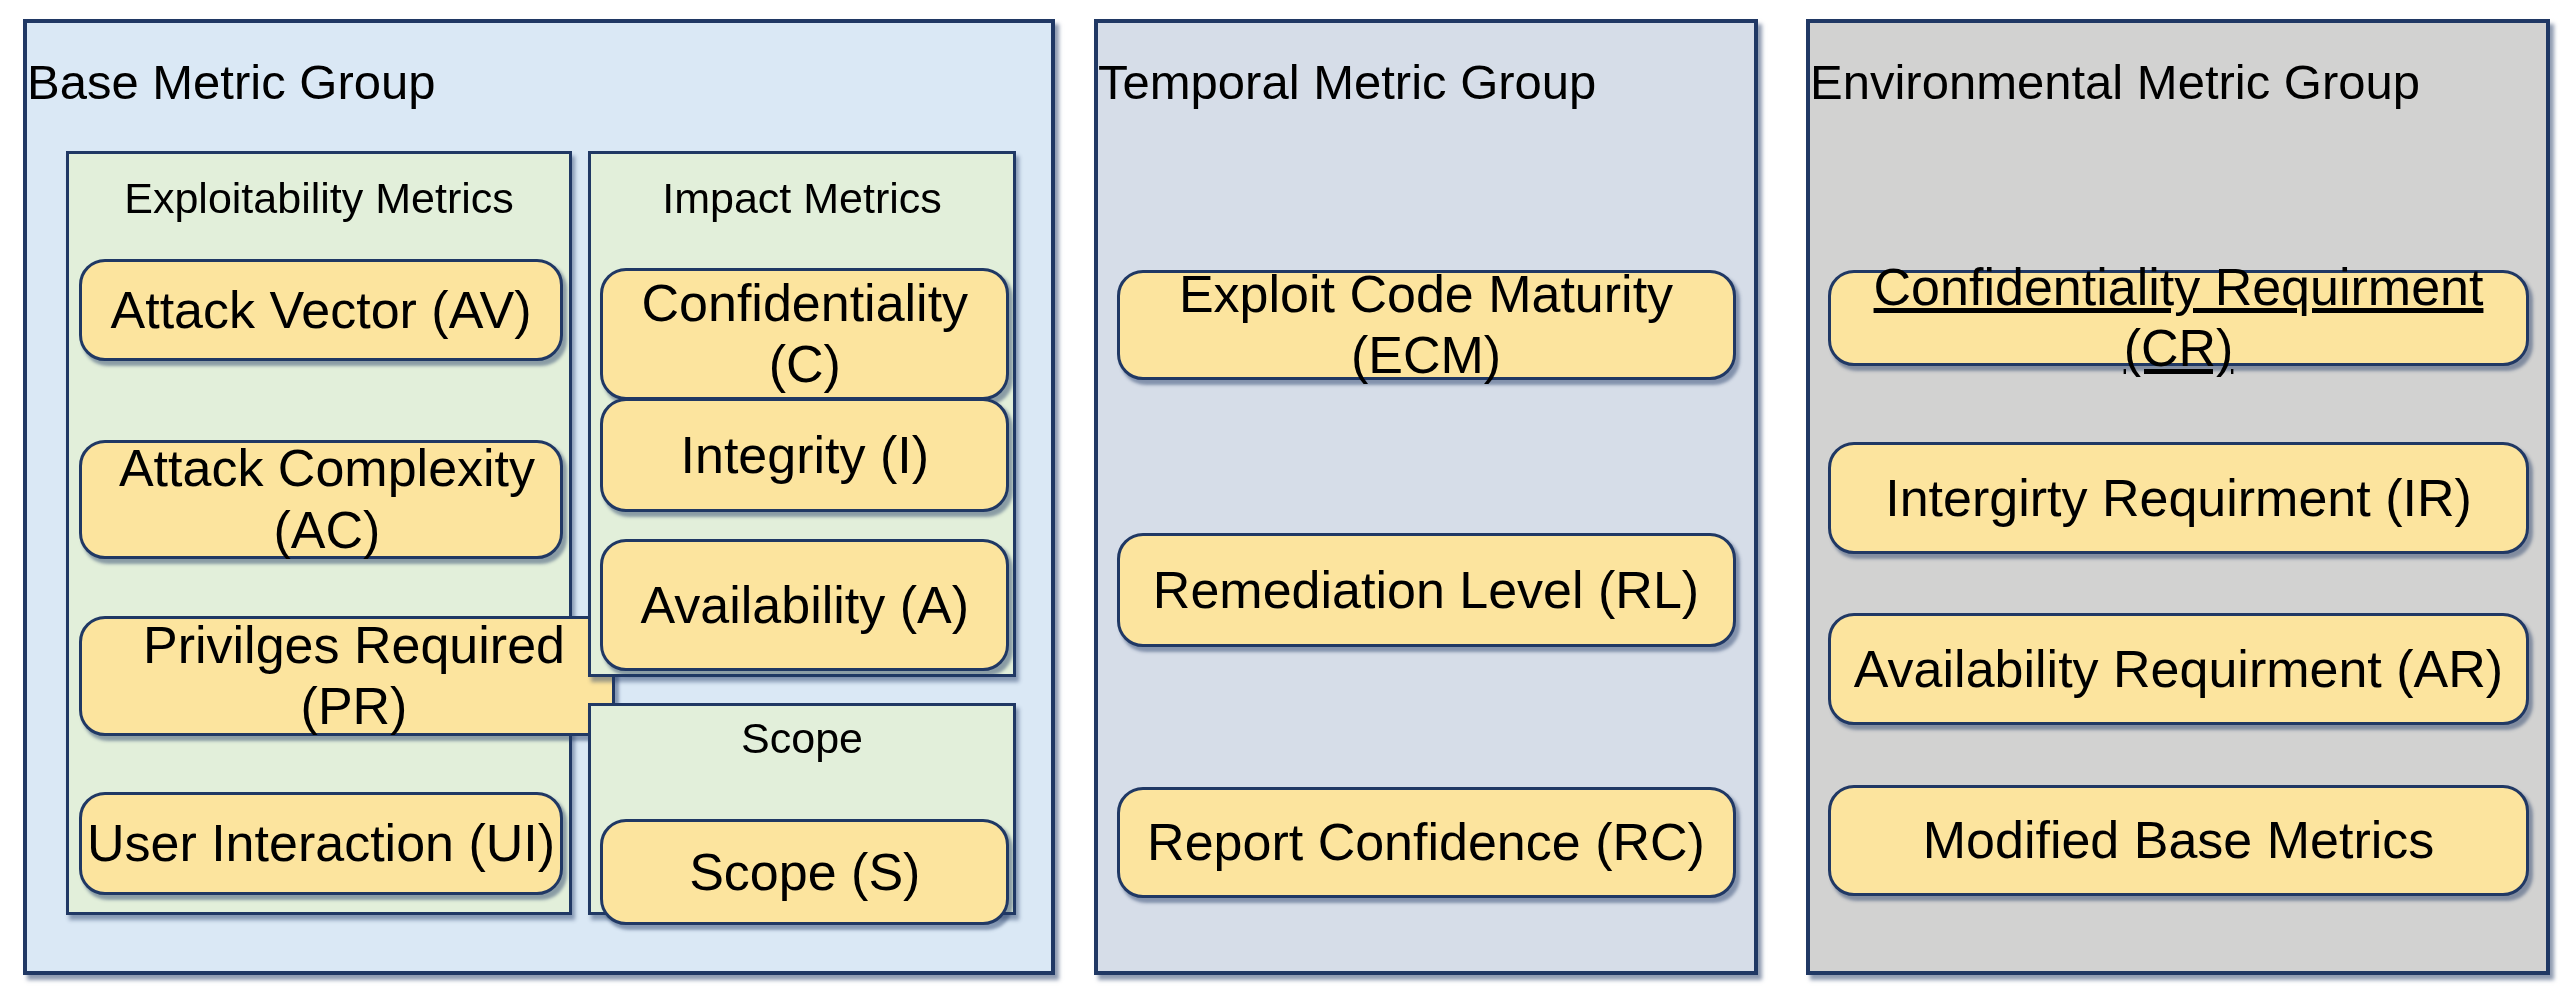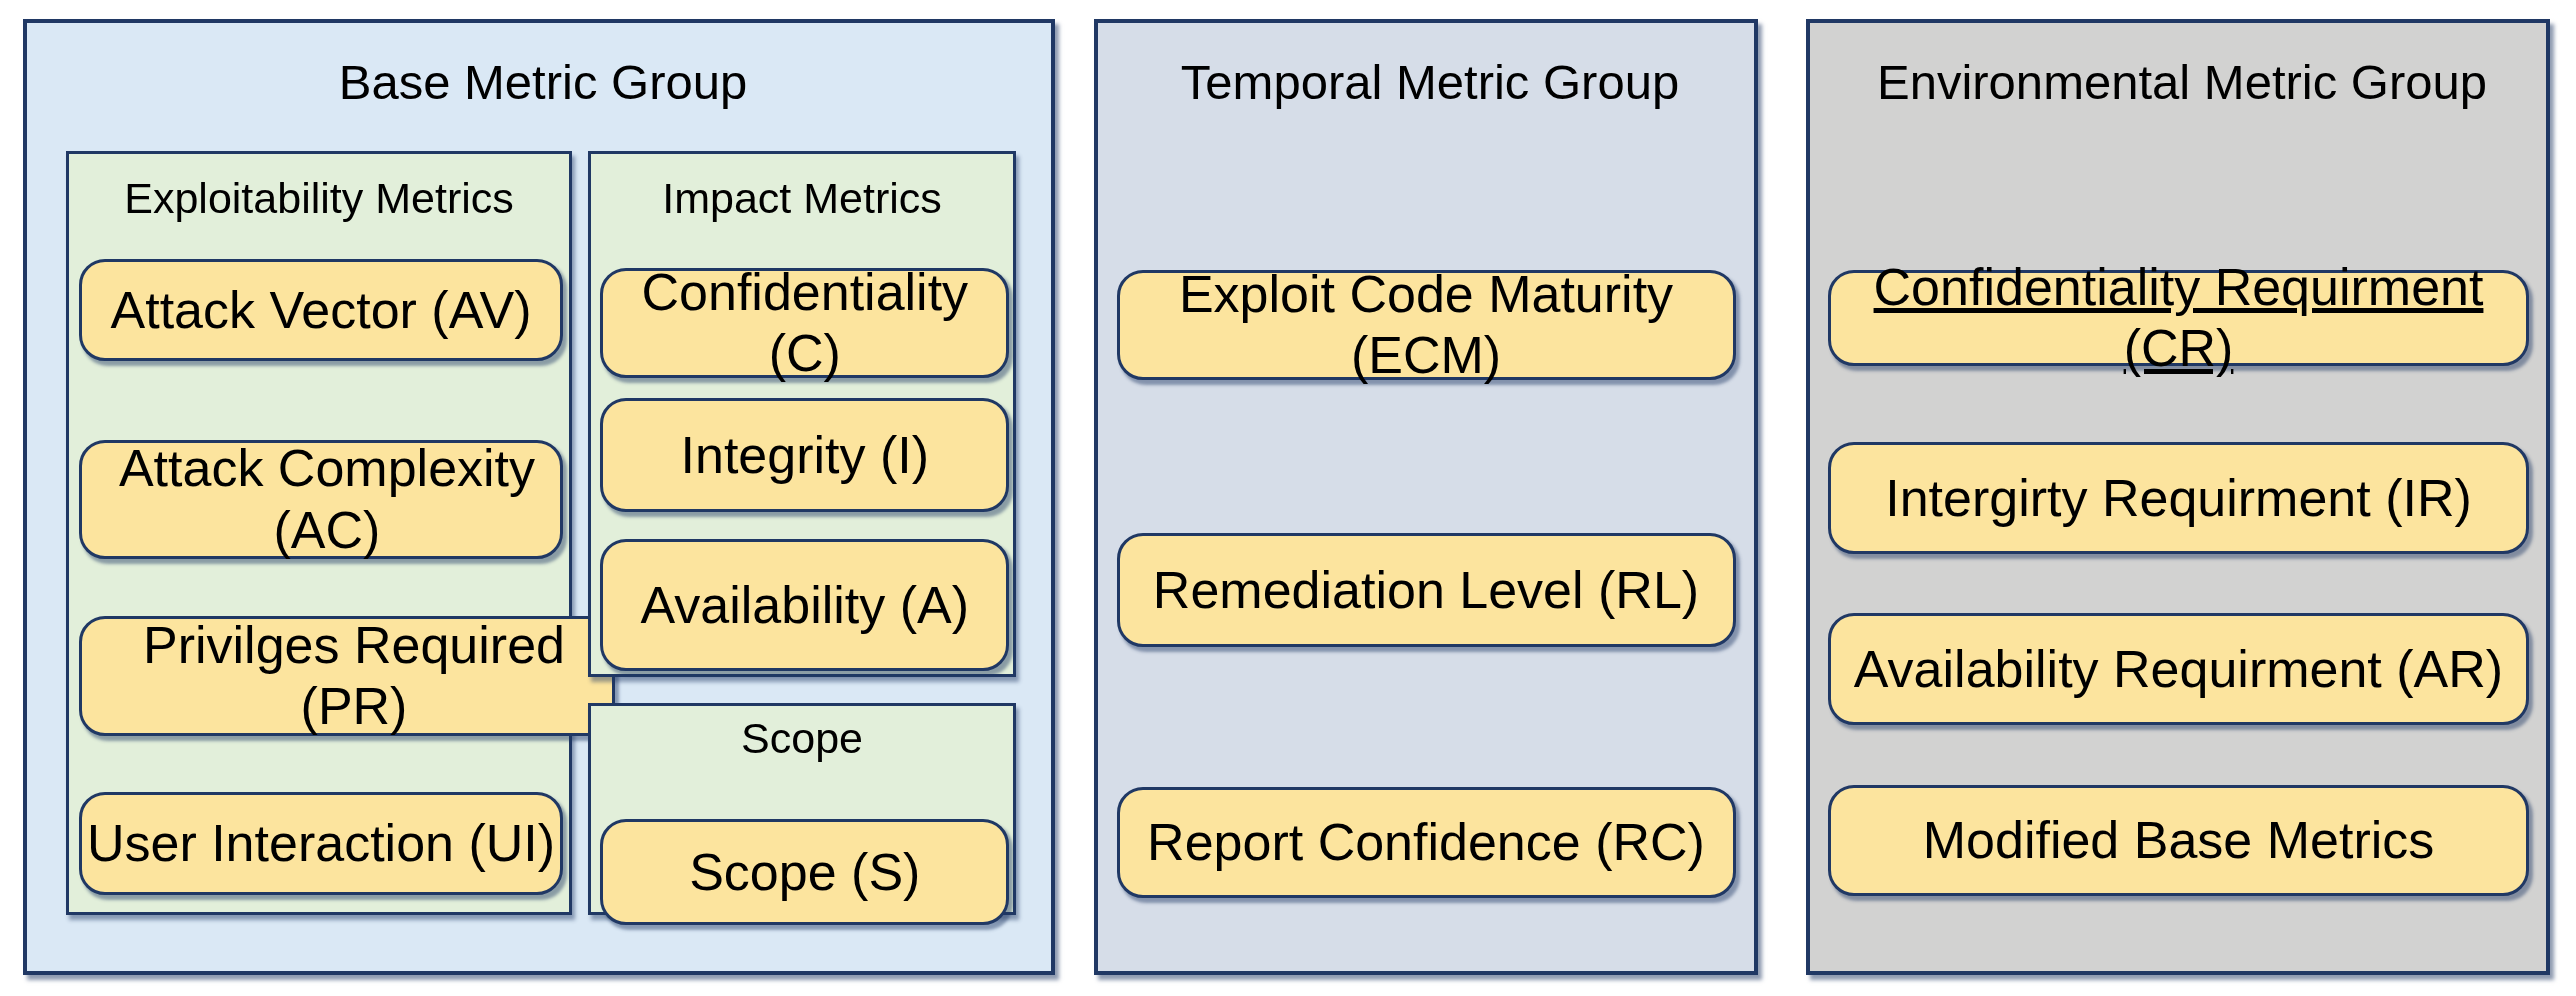--- a/index.html
+++ b/index.html
@@ -28,22 +28,21 @@
     position:absolute;
     border:4.6px solid var(--navy);
     box-shadow:3.9px 5.4px 3.9px rgba(32,56,100,0.50);
     box-sizing:border-box;
   }
   #base-group{left:23px;top:19.3px;width:1032px;height:956px;background:var(--blue);}
   #temporal-group{left:1094px;top:19.3px;width:664px;height:956px;background:var(--bluegray);}
   #env-group{left:1806px;top:19.3px;width:744px;height:956px;background:var(--gray);}
 
   .group-title{
-    position:absolute;left:8px;right:0;top:34px;
-    text-align:center;
+    position:absolute;left:0;right:0;top:34px;
     font-size:49px;
     line-height:1.05;
     white-space:nowrap;
   }
 
   .panel{
     position:absolute;
     background:var(--green);
     border:3.9px solid var(--navy);
     box-shadow:3.1px 4.6px 3.9px rgba(32,56,100,0.45);
@@ -75,21 +74,21 @@
     white-space:pre-line;
   }
 
   
   #btn-av{left:10px;top:105px;width:484px;height:102px;}
   #btn-ac{left:10px;top:286px;width:484px;height:119px;padding-left:12px;}
   #btn-pr{left:10px;top:462px;width:536px;height:120px;padding-left:14px;}
   #btn-ui{left:10px;top:638px;width:484px;height:103px;}
 
   
-  #btn-c{left:9.3px;top:114px;width:409px;height:110px;}
+  #btn-c{left:9.3px;top:114px;width:409px;height:132px;}
   #btn-i{left:9.3px;top:244px;width:409px;height:114px;}
   #btn-a{left:9.3px;top:385px;width:409px;height:132px;}
 
   
   #btn-s{left:9.3px;top:81px;width:409px;height:106px;margin-top:32px;}
 
   
   #btn-ecm{left:18.5px;top:247px;width:619px;height:110px;text-align:center;}
   #btn-rl{left:18.5px;top:510px;width:619px;height:114px;}
   #btn-rc{left:18.5px;top:764px;width:619px;height:111px;}

